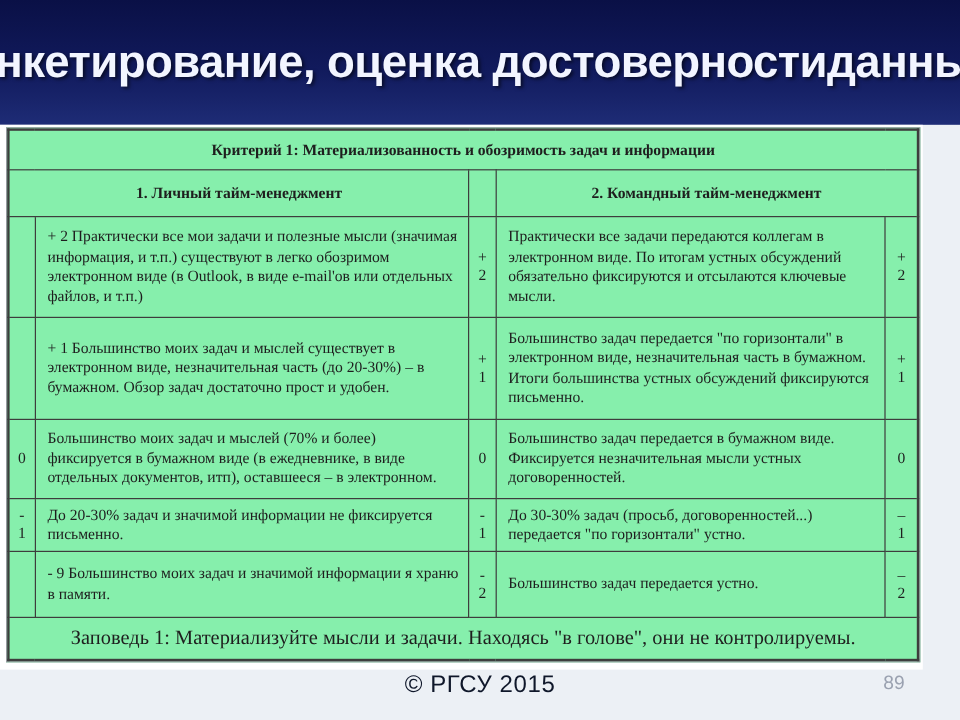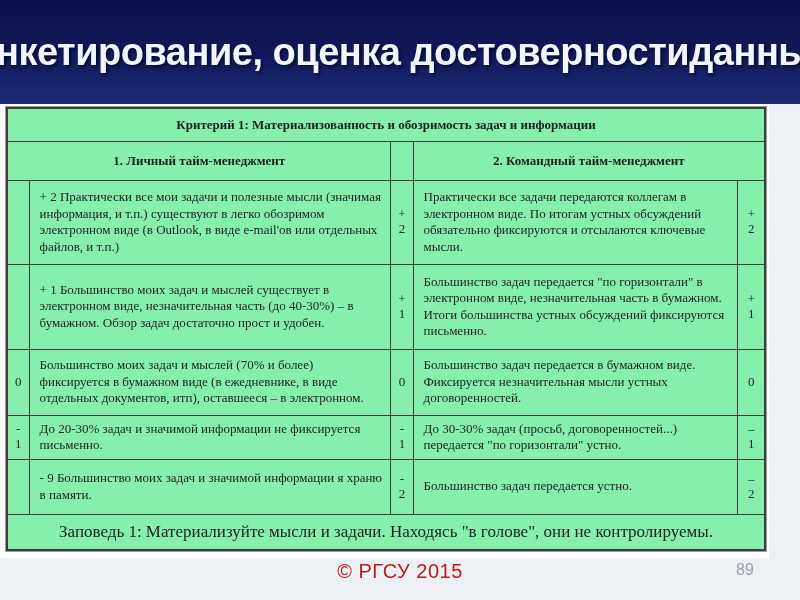--- a/index.html
+++ b/index.html
@@ -39,21 +39,21 @@
   .hdr{font-weight:bold;text-align:center;font-size:13px;padding:2px 4px;}
   .desc{font-size:13px;line-height:1.27;padding:3px 8px 3px 10px;text-align:left;}
   .score{
     text-align:center;font-size:13px;line-height:1.15;
     white-space:pre-line;padding:0 2px;
   }
   .cmd{font-weight:normal;text-align:center;font-size:17px;padding:2px 6px;}
   
   .copyright{
     position:absolute;left:0;top:560px;width:800px;text-align:center;
-    color:#b91c1c;font-size:20px;letter-spacing:0.5px;
+    color:#0f172a;font-size:20px;letter-spacing:0.5px;
   }
   .page-number{
     position:absolute;left:725px;top:561px;width:40px;text-align:center;
     color:#9aa1b0;font-size:16px;
   }
 </style>
 </head>
 <body>
 
 <div class="slide">
@@ -89,21 +89,21 @@
           <td class="desc">+ 2 Практически все мои задачи и полезные мысли (значимая информация, и т.п.) существуют в легко обозримом электронном виде (в Outlook, в виде e-mail'ов или отдельных файлов, и т.п.)</td>
           <td class="score">+
 2</td>
           <td class="desc">Практически все задачи передаются коллегам в электронном виде. По итогам устных обсуждений обязательно фиксируются и отсылаются ключевые мысли.</td>
           <td class="score">+
 2</td>
         </tr>
 
         <tr style="height:85px">
           <td class="score"></td>
-          <td class="desc">+ 1 Большинство моих задач и мыслей существует в электронном виде, незначительная часть (до 40-30%) – в бумажном. Обзор задач достаточно прост и удобен.</td>
+          <td class="desc">+ 1 Большинство моих задач и мыслей существует в электронном виде, незначительная часть (до 20-30%) – в бумажном. Обзор задач достаточно прост и удобен.</td>
           <td class="score">+
 1</td>
           <td class="desc">Большинство задач передается "по горизонтали" в электронном виде, незначительная часть в бумажном. Итоги большинства устных обсуждений фиксируются письменно.</td>
           <td class="score">+
 1</td>
         </tr>
 
         <tr style="height:66px">
           <td class="score">0</td>
           <td class="desc">Большинство моих задач и мыслей (70% и более) фиксируется в бумажном виде (в ежедневнике, в виде отдельных документов, итп), оставшееся – в электронном.</td>

